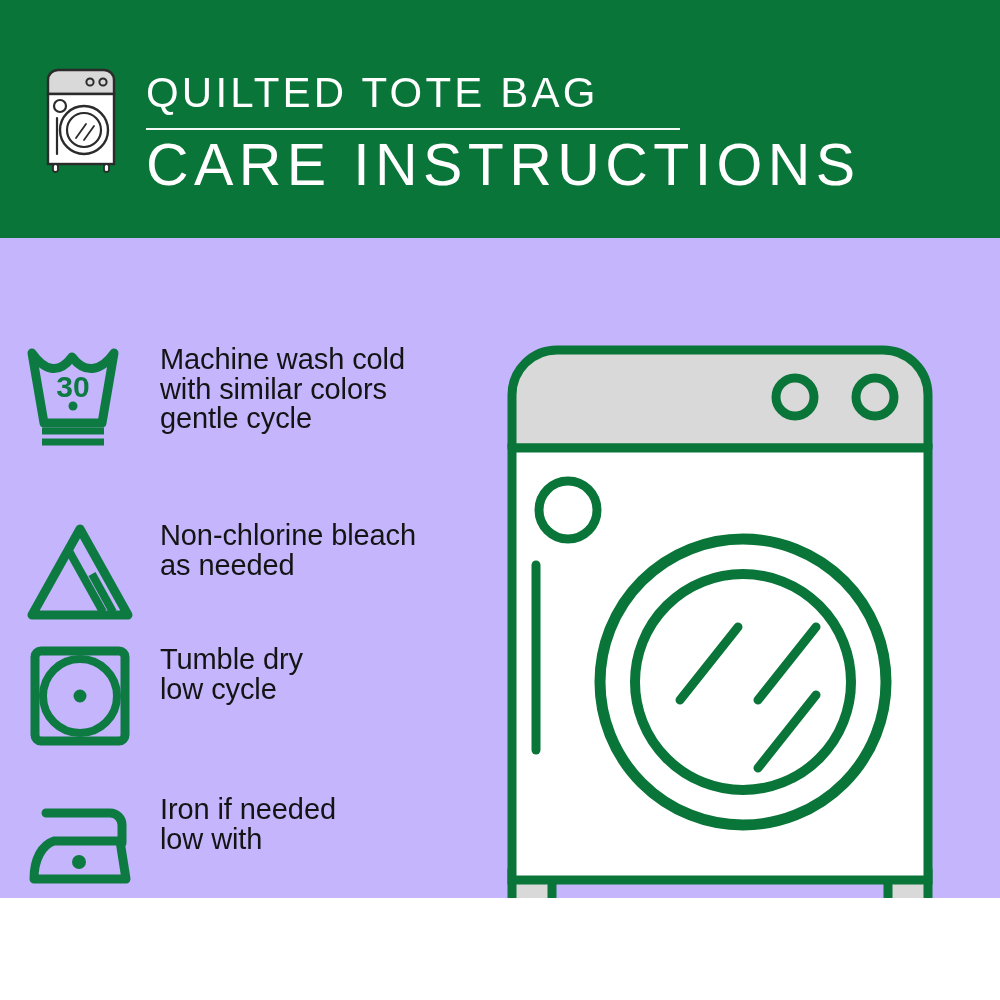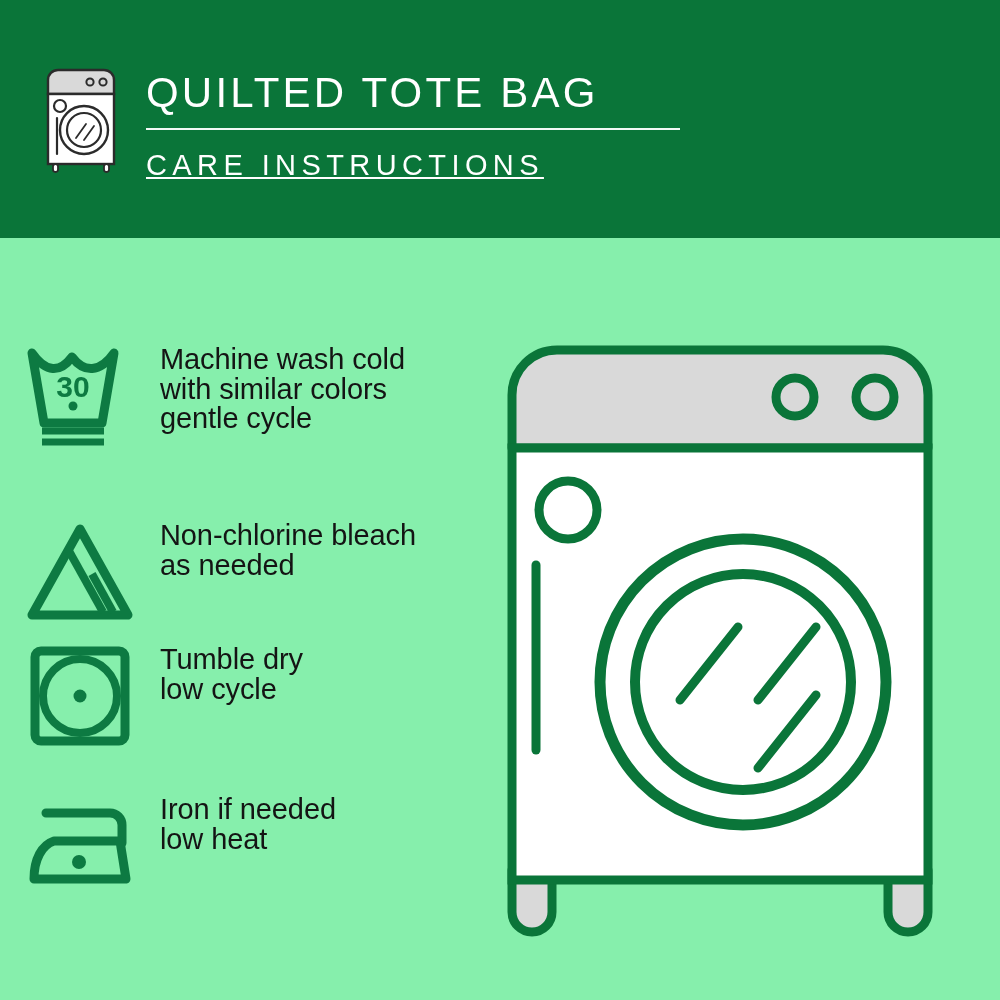--- a/index.html
+++ b/index.html
@@ -7,22 +7,22 @@
     margin: 0;
     padding: 0;
     background: #ffffff;
   }
   body {
     font-family: "Liberation Sans", sans-serif;
   }
   #page {
     position: relative;
     width: 1000px;
-    height: 1000px;
-    background: #86efac;
+    height: 898px;
+    background: #c4b5fd;
     overflow: hidden;
   }
 
   
   #header {
     position: absolute;
     left: 0;
     top: 0;
     width: 1000px;
     height: 238px;
@@ -52,26 +52,25 @@
   #title-divider {
     width: 534px;
     height: 2px;
     background: #ffffff;
     opacity: 0.95;
     margin-top: 10px;
     margin-bottom: 8px;
   }
   .title-line2 {
     color: #ffffff;
-    font-size: 29px;
+    font-size: 59px;
     letter-spacing: 5.4px;
     font-weight: 400;
     line-height: 54px;
     white-space: nowrap;
-    text-decoration: underline;
   }
 
   
   #instructions {
     position: absolute;
     left: 0;
     top: 238px;
     width: 480px;
     height: 762px;
   }
@@ -195,21 +194,21 @@
       <div class="row-icon">
         <svg viewBox="0 0 112 106" width="112" height="106" xmlns="http://www.w3.org/2000/svg">
 
           <path d="M22 20 H86 a12 12 0 0 1 12 12 L98 50" fill="none" stroke="#0d7a42" stroke-width="9" stroke-linecap="round" stroke-linejoin="round"></path>
 
           <path d="M30 48 H96 L102 86 H10 C10 66 18 52 30 48 Z" fill="none" stroke="#0d7a42" stroke-width="9" stroke-linecap="round" stroke-linejoin="round"></path>
           <circle cx="55" cy="69" r="7" fill="#0d7a42"></circle>
         </svg>
       </div>
       <div class="row-text">Iron if needed
-low heat</div>
+low with</div>
     </div>
 
   </div>
 
   <div id="machine-illustration">
     <svg viewBox="0 0 490 610" width="490" height="610" xmlns="http://www.w3.org/2000/svg">
 
       <g>
         <path d="M22 540 h40 v42 a20 20 0 0 1 -40 0 z" fill="#d9d9d9" stroke="#0a7539" stroke-width="9" stroke-linejoin="round"></path>
       </g>

